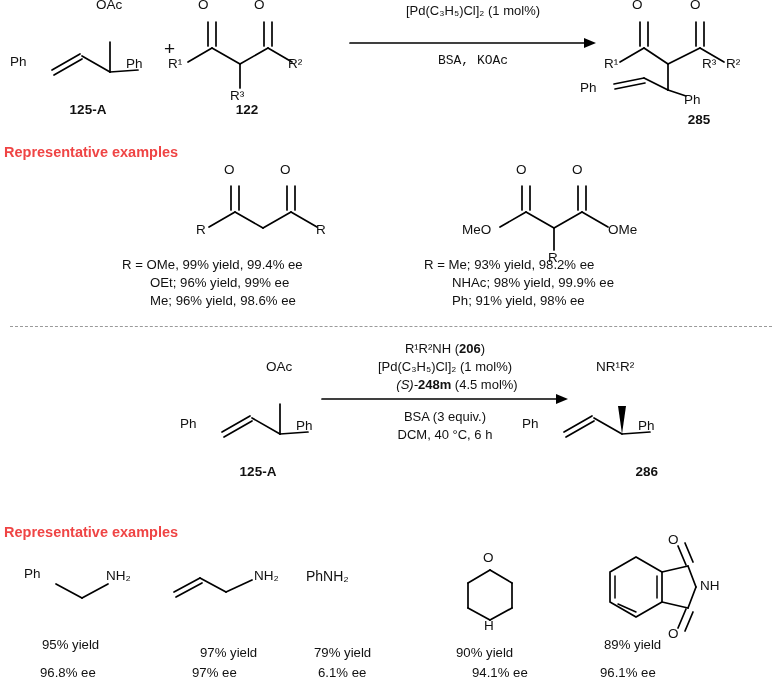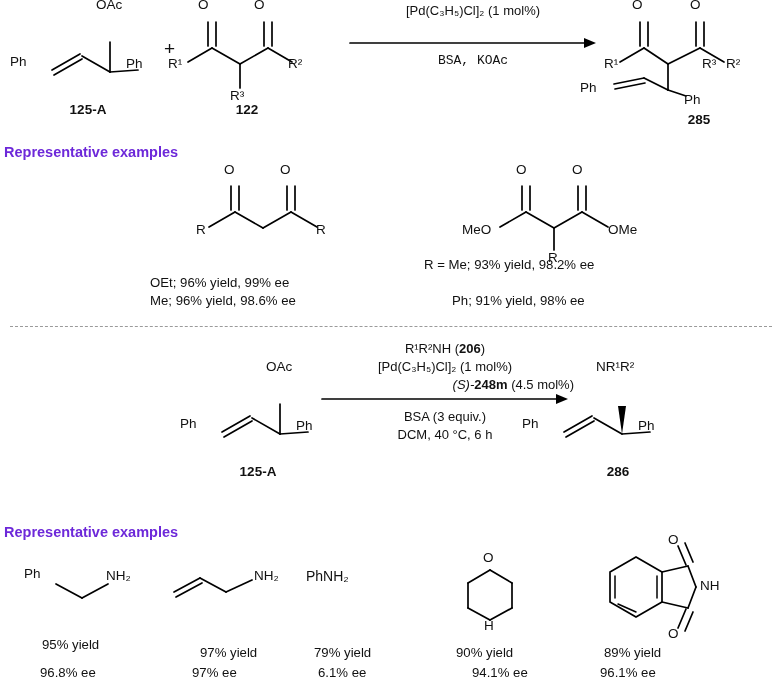--- a/index.html
+++ b/index.html
@@ -12,21 +12,21 @@
     height: 681px;
     font-family: "Liberation Sans", sans-serif;
     color: #111111;
     position: relative;
     overflow: hidden;
   }
   .abs { position: absolute; }
   .sec-title {
     font-size: 14.5px;
     font-weight: bold;
-    color: #6d28d9;
+    color: #ef4444;
   }
   .cond {
     font-size: 13px;
     text-align: center;
     line-height: 1.32;
     white-space: nowrap;
   }
   .cmpd {
     font-size: 13.5px;
     font-weight: bold;
@@ -141,20 +141,21 @@
     <line class="bond" x1="82" y1="36" x2="82" y2="12"></line>
     <line class="bond" x1="90" y1="36" x2="90" y2="12"></line>
     <line class="bond" x1="30" y1="38" x2="4" y2="53"></line>
     <line class="bond" x1="86" y1="38" x2="112" y2="53"></line>
   </svg>
   <div class="abs atom" style="left:224px;top:-6px;">O</div>
   <div class="abs atom" style="left:280px;top:-6px;">O</div>
   <div class="abs atom" style="left:196px;top:54px;">R</div>
   <div class="abs atom" style="left:316px;top:54px;">R</div>
 
+  <div class="abs examples-text" style="left:122px;top:88px;">R = OMe, 99% yield, 99.4% ee</div>
   <div class="abs examples-text" style="left:150px;top:106px;">OEt; 96% yield, 99% ee</div>
   <div class="abs examples-text" style="left:150px;top:124px;">Me; 96% yield, 98.6% ee</div>
 
   <svg class="abs" style="left:490px;top:6px;" width="150" height="70">
     <line class="bond" x1="36" y1="38" x2="64" y2="54"></line>
     <line class="bond" x1="64" y1="54" x2="92" y2="38"></line>
     <line class="bond" x1="64" y1="54" x2="64" y2="76"></line>
     <line class="bond" x1="32" y1="36" x2="32" y2="12"></line>
     <line class="bond" x1="40" y1="36" x2="40" y2="12"></line>
     <line class="bond" x1="88" y1="36" x2="88" y2="12"></line>
@@ -162,30 +163,31 @@
     <line class="bond" x1="36" y1="38" x2="10" y2="53"></line>
     <line class="bond" x1="92" y1="38" x2="118" y2="53"></line>
   </svg>
   <div class="abs atom" style="left:516px;top:-6px;">O</div>
   <div class="abs atom" style="left:572px;top:-6px;">O</div>
   <div class="abs atom" style="left:462px;top:54px;">MeO</div>
   <div class="abs atom" style="left:608px;top:54px;">OMe</div>
   <div class="abs atom" style="left:548px;top:82px;">R</div>
 
   <div class="abs examples-text" style="left:424px;top:88px;">R = Me; 93% yield, 98.2% ee</div>
+  <div class="abs examples-text" style="left:452px;top:106px;">NHAc; 98% yield, 99.9% ee</div>
   <div class="abs examples-text" style="left:452px;top:124px;">Ph; 91% yield, 98% ee</div>
 </div>
 
 <div class="abs divider" style="left:10px;top:326px;"></div>
 
 <div class="abs" style="left:0;top:340px;width:780px;height:120px;">
 
   <div class="abs cond" style="left:320px;top:0px;width:250px;"><span>R¹R²NH (</span><b>206</b><span>)</span></div>
   <div class="abs cond" style="left:320px;top:18px;width:250px;">[Pd(C₃H₅)Cl]₂ (1 mol%)</div>
-  <div class="abs cond" style="left:324px;top:36px;width:250px;text-align:right;"><i>(S)-</i><b>248m</b><span> (4.5 mol%)</span></div>
+  <div class="abs cond" style="left:332px;top:36px;width:250px;"><i>(S)-</i><b>248m</b><span> (4.5 mol%)</span></div>
   <svg class="abs" style="left:322px;top:54px;" width="246" height="12">
     <line class="bond" x1="0" y1="5" x2="238" y2="5"></line>
     <polygon points="246,5 234,10 234,0" fill="#000"></polygon>
   </svg>
   <div class="abs cond" style="left:320px;top:68px;width:250px;">BSA (3 equiv.)</div>
   <div class="abs cond" style="left:320px;top:86px;width:250px;">DCM, 40 °C, 6 h</div>
 
   <svg class="abs" style="left:178px;top:30px;" width="165" height="90">
     <line class="bond" x1="44" y1="62" x2="72" y2="46"></line>
     <line class="bond" x1="46" y1="67" x2="74" y2="51"></line>
@@ -201,21 +203,21 @@
   <svg class="abs" style="left:520px;top:30px;" width="160" height="90">
     <line class="bond" x1="44" y1="62" x2="72" y2="46"></line>
     <line class="bond" x1="46" y1="67" x2="74" y2="51"></line>
     <line class="bond" x1="74" y1="48" x2="102" y2="64"></line>
     <polygon class="wedge" points="102,64 98,36 106,36"></polygon>
     <line class="bond" x1="102" y1="64" x2="130" y2="62"></line>
   </svg>
   <div class="abs atom" style="left:522px;top:76px;">Ph</div>
   <div class="abs atom" style="left:638px;top:78px;">Ph</div>
   <div class="abs atom" style="left:596px;top:19px;"><span>NR¹R²</span></div>
-  <div class="abs cmpd" style="left:578px;top:124px;width:80px;">286</div>
+  <div class="abs cmpd" style="left:578px;top:124px;width:80px;text-align:right;">286</div>
 </div>
 
 <div class="abs sec-title" style="left:4px;top:524px;">Representative examples</div>
 
 <div class="abs" style="left:0;top:548px;width:780px;height:130px;">
 
   <svg class="abs" style="left:34px;top:18px;" width="110" height="40">
     <line class="bond" x1="22" y1="18" x2="48" y2="32"></line>
     <line class="bond" x1="48" y1="32" x2="74" y2="18"></line>
   </svg>
@@ -265,15 +267,15 @@
 
     <line class="bond" x1="94" y1="11" x2="86" y2="-8"></line>
     <line class="bond" x1="101" y1="8" x2="93" y2="-11"></line>
 
     <line class="bond" x1="94" y1="55" x2="86" y2="74"></line>
     <line class="bond" x1="101" y1="58" x2="93" y2="77"></line>
   </svg>
   <div class="abs atom" style="left:668px;top:-16px;">O</div>
   <div class="abs atom" style="left:700px;top:30px;">NH</div>
   <div class="abs atom" style="left:668px;top:78px;">O</div>
-  <div class="abs examples-text" style="left:604px;top:96px;">89% yield</div>
+  <div class="abs examples-text" style="left:604px;top:88px;">89% yield</div>
   <div class="abs examples-text" style="left:600px;top:116px;">96.1% ee</div>
 </div>
 
 </body></html>

